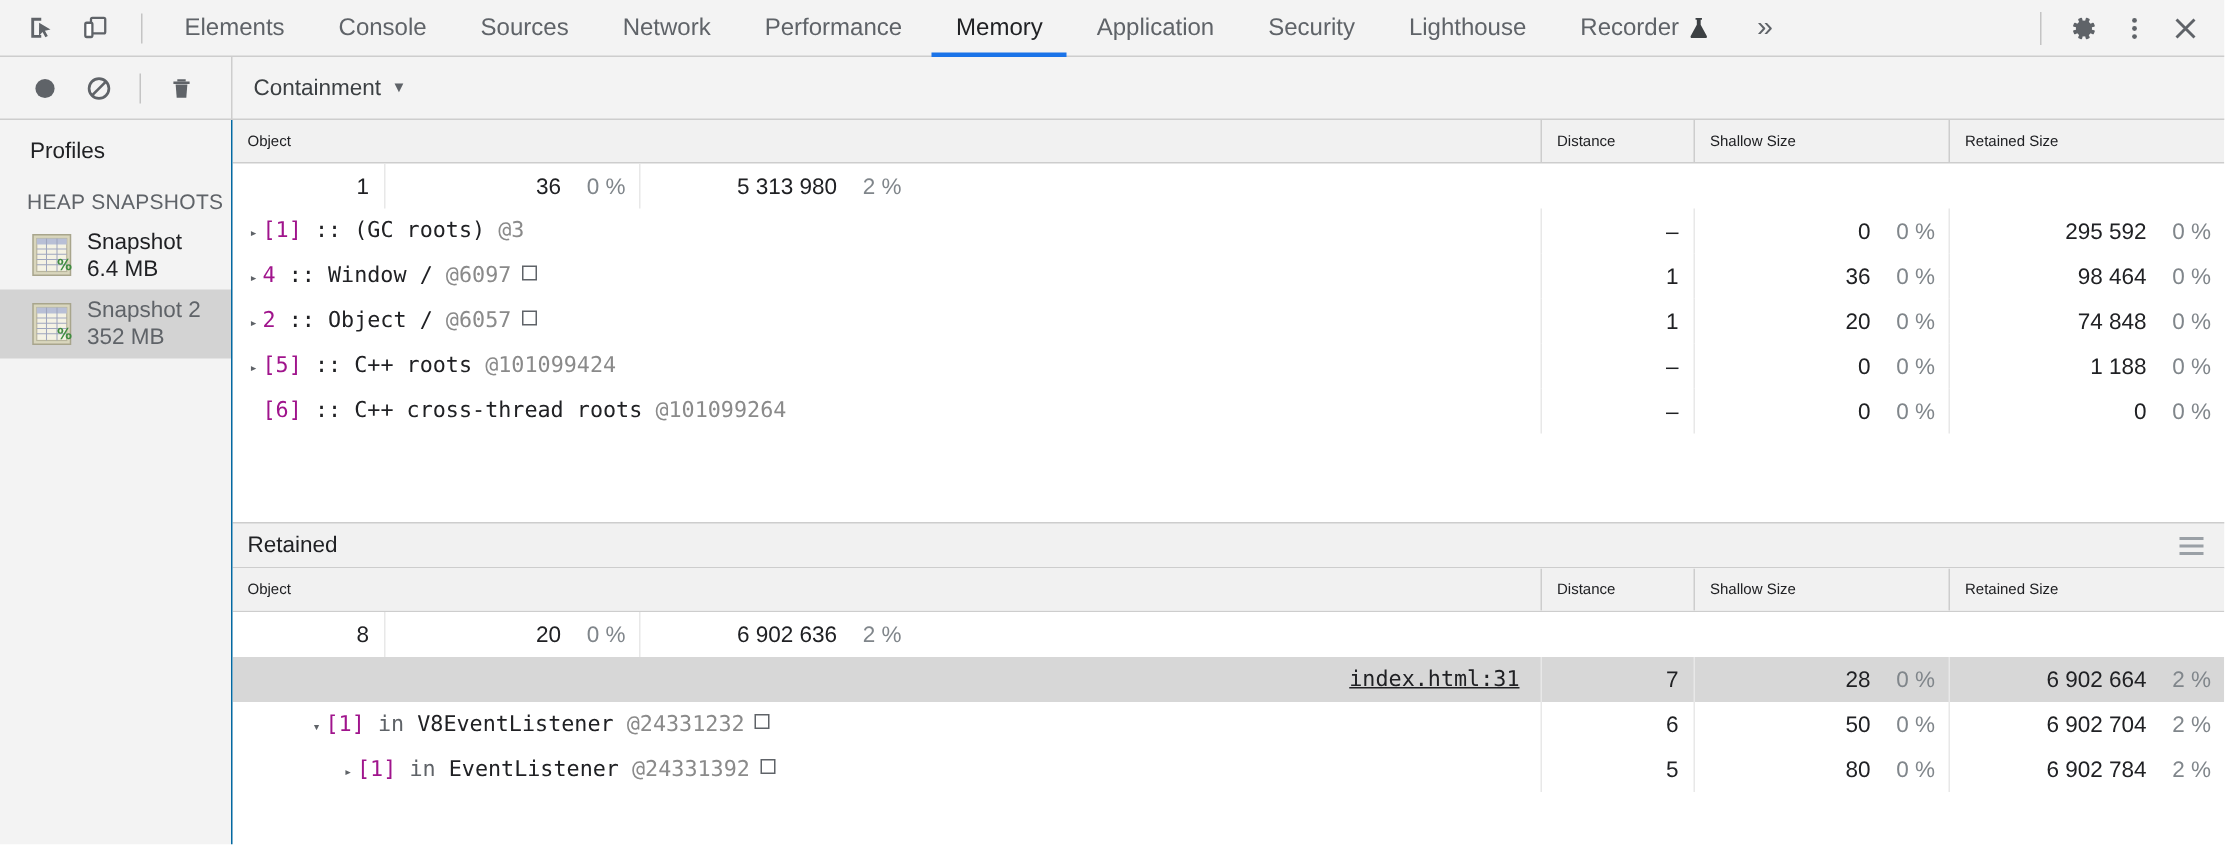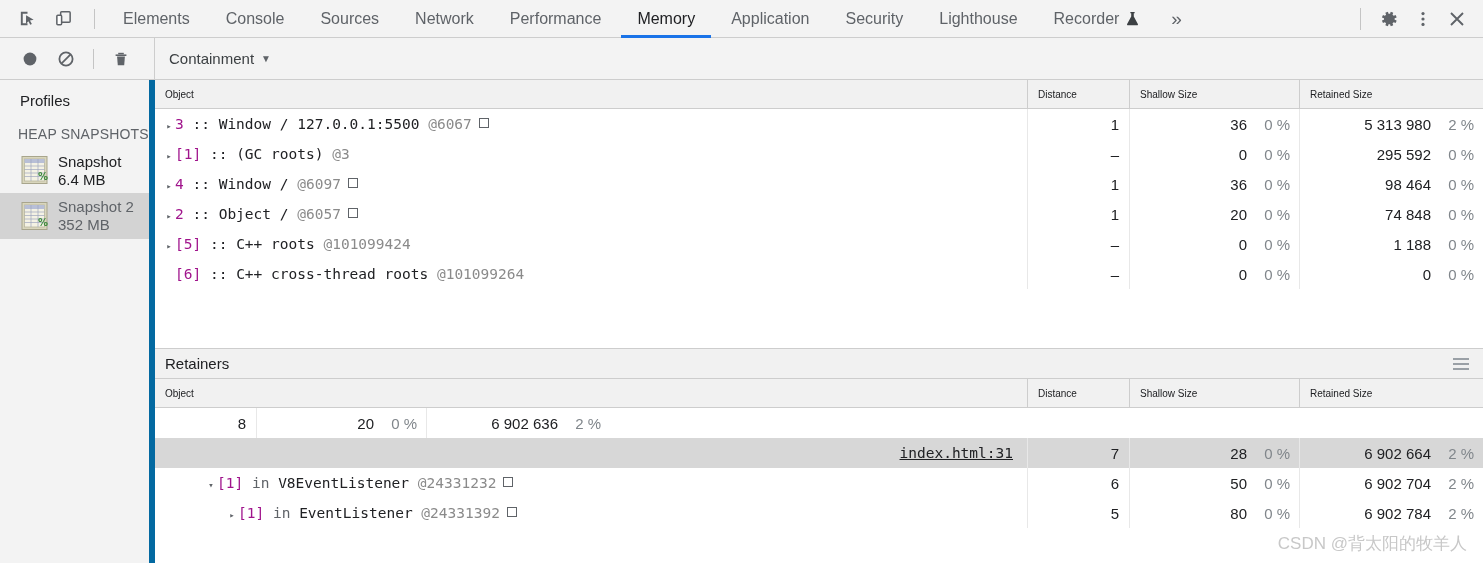--- a/index.html
+++ b/index.html
@@ -61,21 +61,21 @@
   }
   .caret-down { font-size: 10px; color: #5f6368; line-height: 1; }
 
   
   .body { flex: 1; display: flex; min-height: 0; }
 
   
   .sidebar {
     width: 155px; flex: 0 0 155px;
     background: #f3f3f3;
-    border-right: 6px solid #0369a1;
+    border-right: 1px solid #0369a1;
     overflow: hidden;
     position: relative;
   }
   .sb-title { font-size: 15px; color: #202124; padding: 12px 0 0 20px; }
   .sb-group { font-size: 14px; color: #5f6368; padding: 17px 0 6px 18px; letter-spacing: .2px; white-space: nowrap; }
   .sb-item {
     display: flex; align-items: center; gap: 8px;
     padding: 5px 0 5px 20px; cursor: pointer; white-space: nowrap; overflow: hidden;
   }
   .sb-item.selected { background: #d3d3d3; }
@@ -333,23 +333,20 @@
 
       <div class="pane-top">
         <div class="ghead head-top">
           <div class="hc col-obj">Object</div>
           <div class="hc col-dist">Distance</div>
           <div class="hc col-shal">Shallow Size</div>
           <div class="hc col-ret">Retained Size</div>
         </div>
         <div class="rows" id="main-rows">
             <div class="grow">
-              <div class="gc objc col-obj">
-                <span class="mono"><span class="tri">▸</span><span class="idx">3</span><span class="plain"> :: </span><span class="plain">Window / 127.0.0.1:5500 </span><span class="at">@6067</span><span class="boxicon"></span></span>
-              </div>
               <div class="gc num col-dist">
                 <span class="numtxt" style="padding-right: 10px;">1</span>
               </div>
               <div class="gc num col-shal">
                 <span class="numtxt numval">36</span>
                 <span class="pct">0 %</span>
               </div>
               <div class="gc num col-ret">
                 <span class="numtxt numval">5 313 980</span>
                 <span class="pct">2 %</span>
@@ -432,21 +429,21 @@
               </div>
               <div class="gc num col-ret">
                 <span class="numtxt numval">0</span>
                 <span class="pct">0 %</span>
               </div>
             </div>
           </div>
       </div>
 
       <div class="retainers-bar">
-        <span>Retainers</span>
+        <span>Retained</span>
         <span class="hamburger">
             <i></i>
             <i></i>
             <i></i>
           </span>
       </div>
 
       <div class="pane-bot">
         <div class="ghead head-sub">
           <div class="hc col-obj">Object</div>
@@ -514,14 +511,13 @@
               <div class="gc num col-ret">
                 <span class="numtxt numval">6 902 784</span>
                 <span class="pct">2 %</span>
               </div>
             </div>
           </div>
       </div>
     </div>
   </div>
 
-  <div class="watermark">CSDN @背太阳的牧羊人</div>
 </div>
 
 </body></html>

